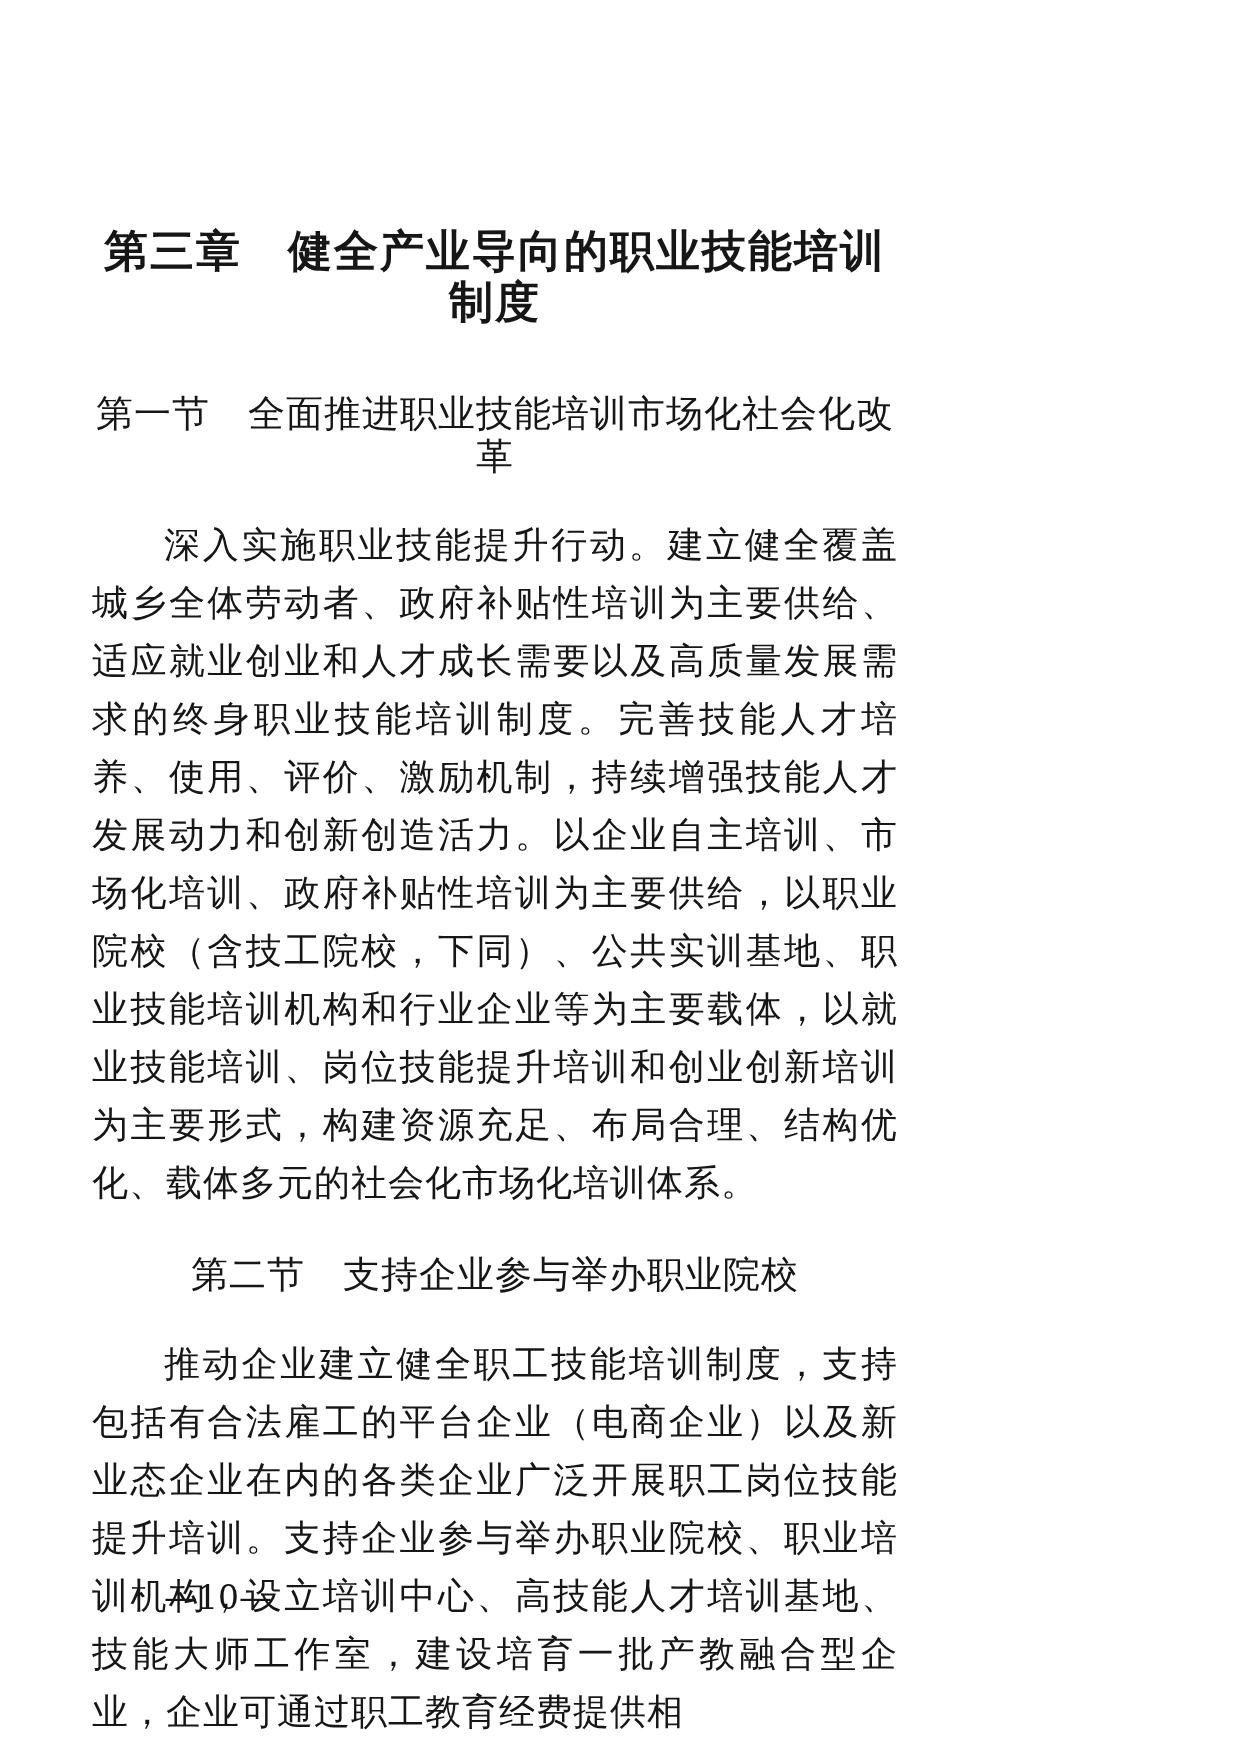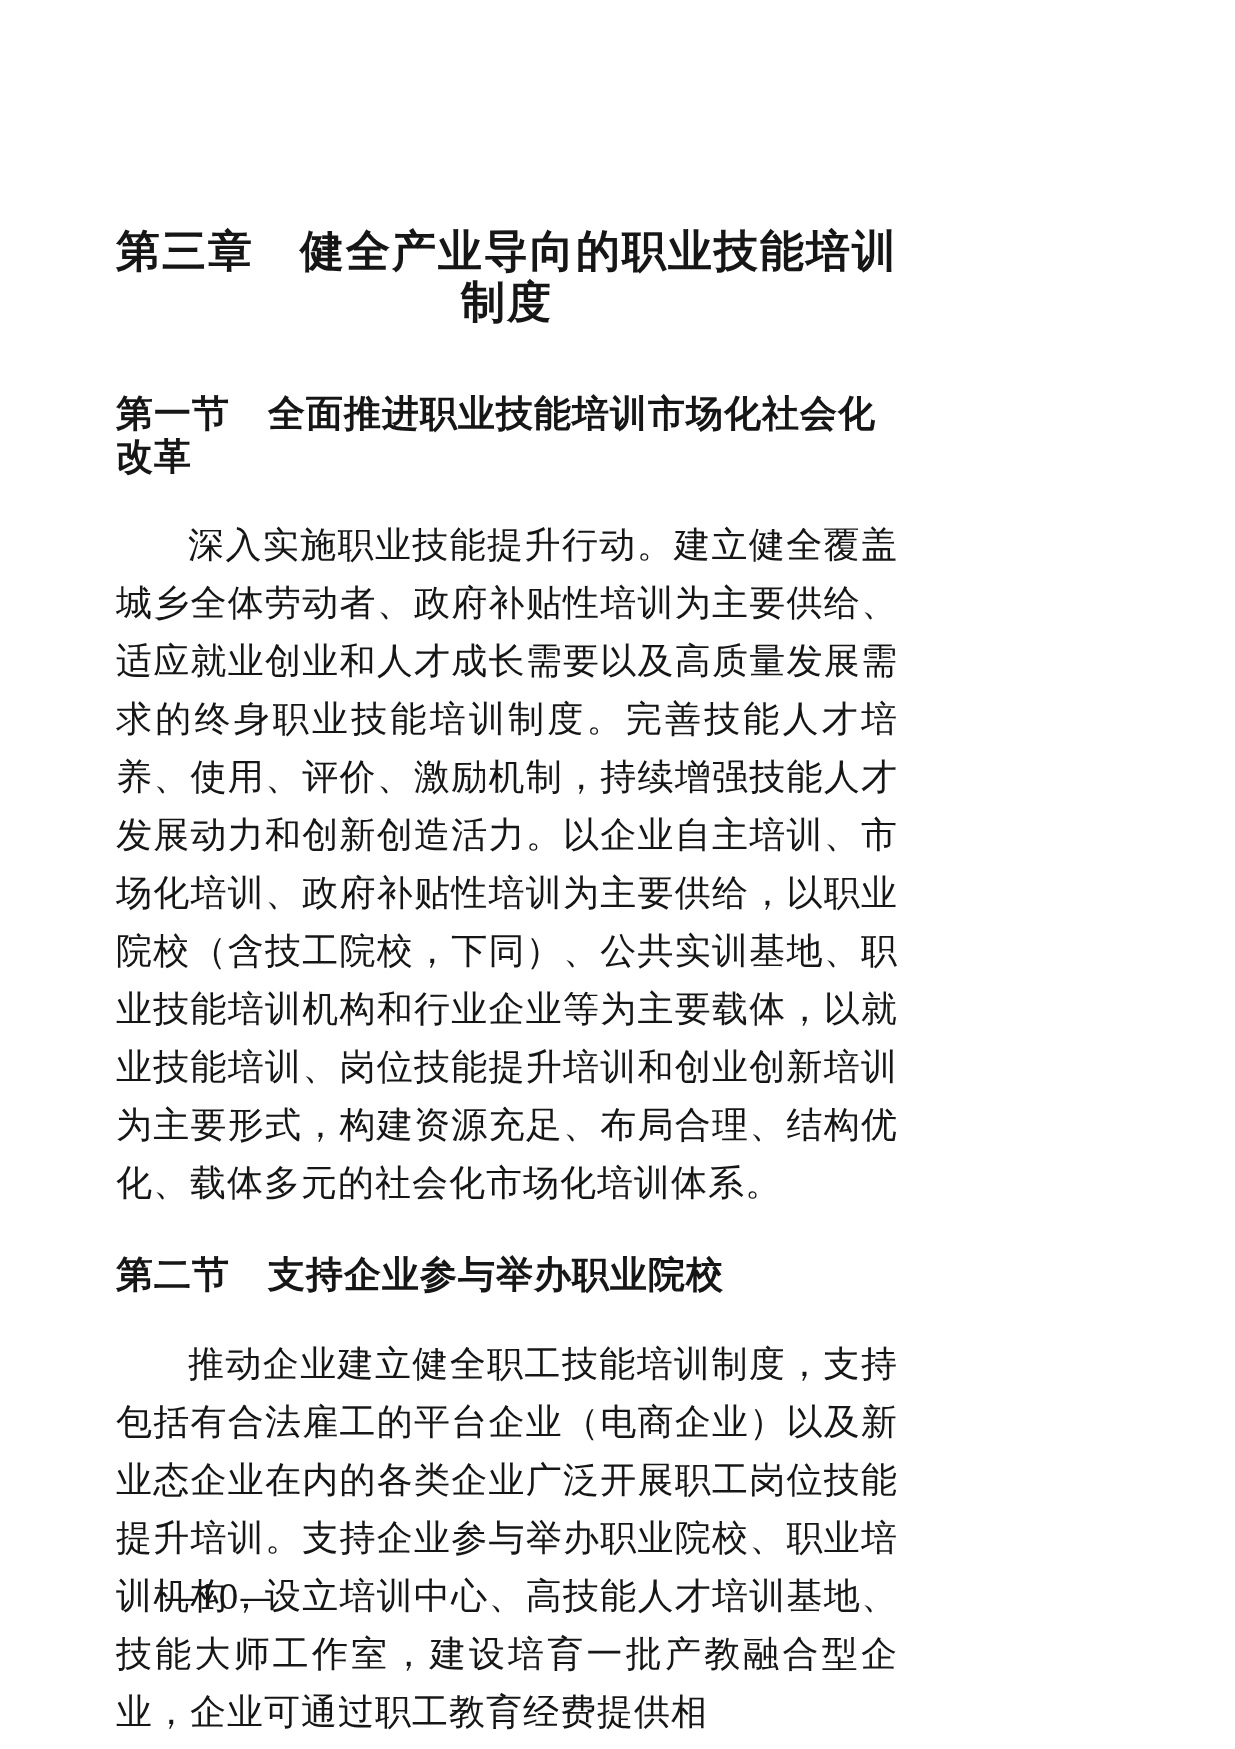--- a/index.html
+++ b/index.html
@@ -6,39 +6,39 @@
     margin: 0;
     padding: 0;
     background: #ffffff;
   }
   .page {
     position: relative;
     width: 1036px;
     height: 1749px;
     background: #ffffff;
     box-sizing: border-box;
-    padding: 226px 138px 0 116px;
+    padding: 226px 138px 0 92px;
     color: #161616;
     overflow: hidden;
   }
   .chapter-title {
     font-family: "DejaVu Sans", sans-serif;
     font-weight: 900;
     font-size: 44px;
     line-height: 1.15;
     text-align: center;
     letter-spacing: 2px;
     margin: 0 0 46px 0;
   }
   .section-title {
     font-family: "DejaVu Sans", sans-serif;
-    font-weight: 700;
+    font-weight: 400;
     font-size: 37px;
     line-height: 1.15;
-    text-align: left;
+    text-align: center;
     letter-spacing: 1px;
     margin: 0;
   }
   .section-title.s1 {
     margin-top: 66px;
     margin-bottom: 38px;
   }
   .section-title.s2 {
     margin-top: 42px;
     margin-bottom: 38px;

